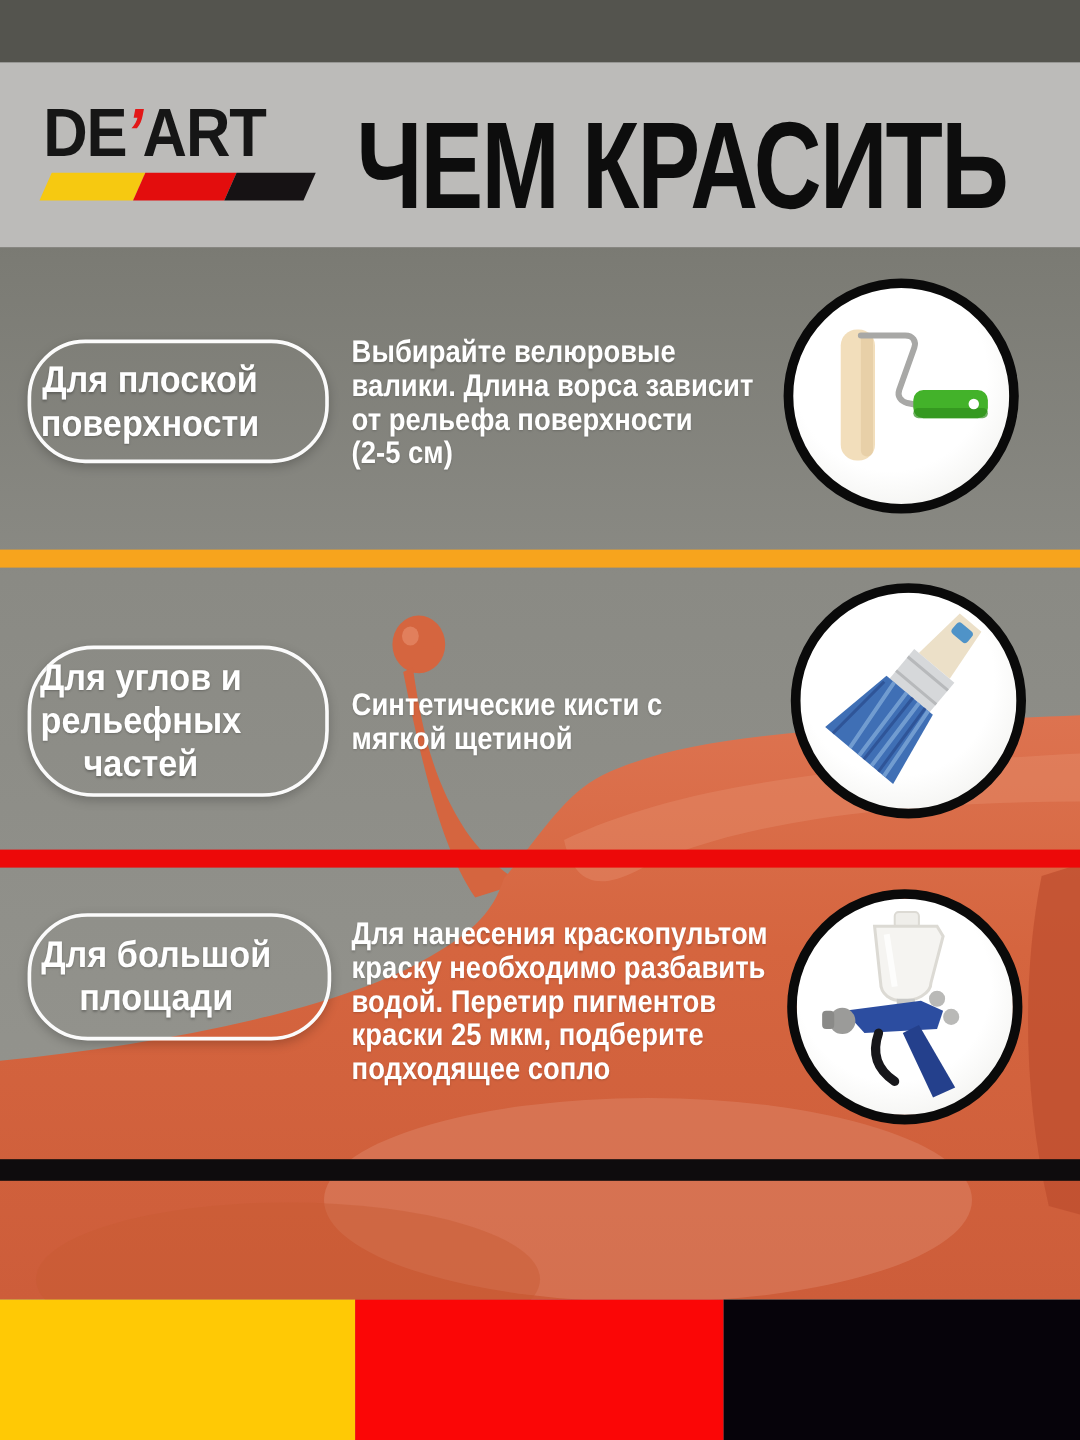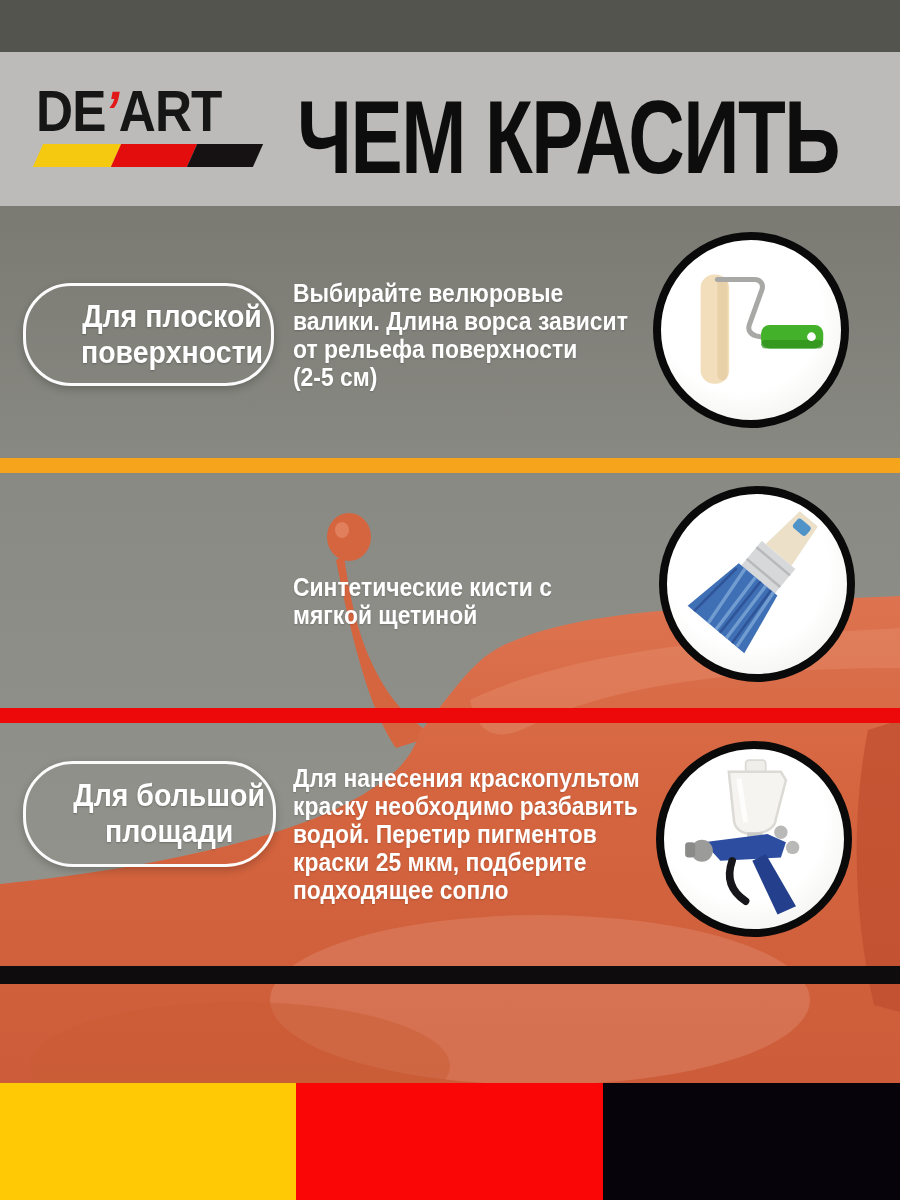--- a/index.html
+++ b/index.html
@@ -31,21 +31,21 @@
   .splash{position:absolute;left:0;top:0;width:900px;height:1200px;z-index:1;}
   
   .divider{position:absolute;left:0;width:900px;z-index:2;}
   .divider-amber{top:458px;height:15px;background:#f7a41d;}
   .divider-red{top:708px;height:15px;background:#ed0909;}
   .divider-black{top:966px;height:18px;background:#0e0c0d;}
   
   .label-box{
     position:absolute;left:23px;z-index:3;width:245px;
     border:3px solid #fbfbfb;border-radius:50px;
-    display:flex;align-items:center;justify-content:flex-end;
+    display:flex;align-items:center;justify-content:flex-start;
     box-shadow:0 3px 9px rgba(0,0,0,.22);
   }
   .label-box .label-text{
     color:#ffffff;font-weight:bold;font-size:31px;line-height:36px;text-align:center;
     white-space:pre-line;transform:scaleX(.92);transform-origin:center;
     text-shadow:0 1px 2px rgba(0,0,0,.25);
   }
   .box-1{top:283px;height:97px;border-radius:48px;}
   .box-2{top:538px;height:120px;border-radius:55px;}
   .box-3{top:761px;height:100px;width:247px;}
@@ -130,20 +130,25 @@
     <svg viewBox="0 0 100 100">
       <rect x="20" y="17" width="17" height="65" rx="8" fill="#f2debb"></rect>
       <rect x="30" y="19" width="6" height="61" rx="3" fill="#e2c89e" opacity="0.65"></rect>
       <path d="M30 20 L52 20 C56 20 57.5 23 56.5 26 L49 47 C48 50 49.5 52.5 53 53.5 L58 54.5" stroke="#a8a8a6" stroke-width="3" fill="none" stroke-linecap="round"></path>
       <rect x="56" y="47" width="37" height="14" rx="5" fill="#43b22a"></rect>
       <rect x="56" y="56" width="37" height="5" rx="2.5" fill="#2f8f1c" opacity="0.7"></rect>
       <circle cx="86" cy="54" r="2.6" fill="#ffffff"></circle>
     </svg>
   </div>
 
+  <div class="label-box box-2">
+    <div class="label-text">Для углов и
+рельефных
+частей</div>
+  </div>
   <div class="sec-text text-2">Синтетические кисти с
 мягкой щетиной</div>
   <div class="photo-circle circle-2">
     <svg viewBox="0 0 100 100">
       <g transform="rotate(40 50 48)">
         <path d="M43 0 L57 0 L60 28 L40 28 Z" fill="#ece0c8"></path>
         <rect x="45" y="3" width="10" height="7" rx="2" fill="#4f93c8"></rect>
         <rect x="37" y="28" width="26" height="19" fill="#d6d8da"></rect>
         <line x1="37" y1="33" x2="63" y2="33" stroke="#b7b9bb" stroke-width="1.5"></line>
         <line x1="37" y1="42" x2="63" y2="42" stroke="#b7b9bb" stroke-width="1.5"></line>

